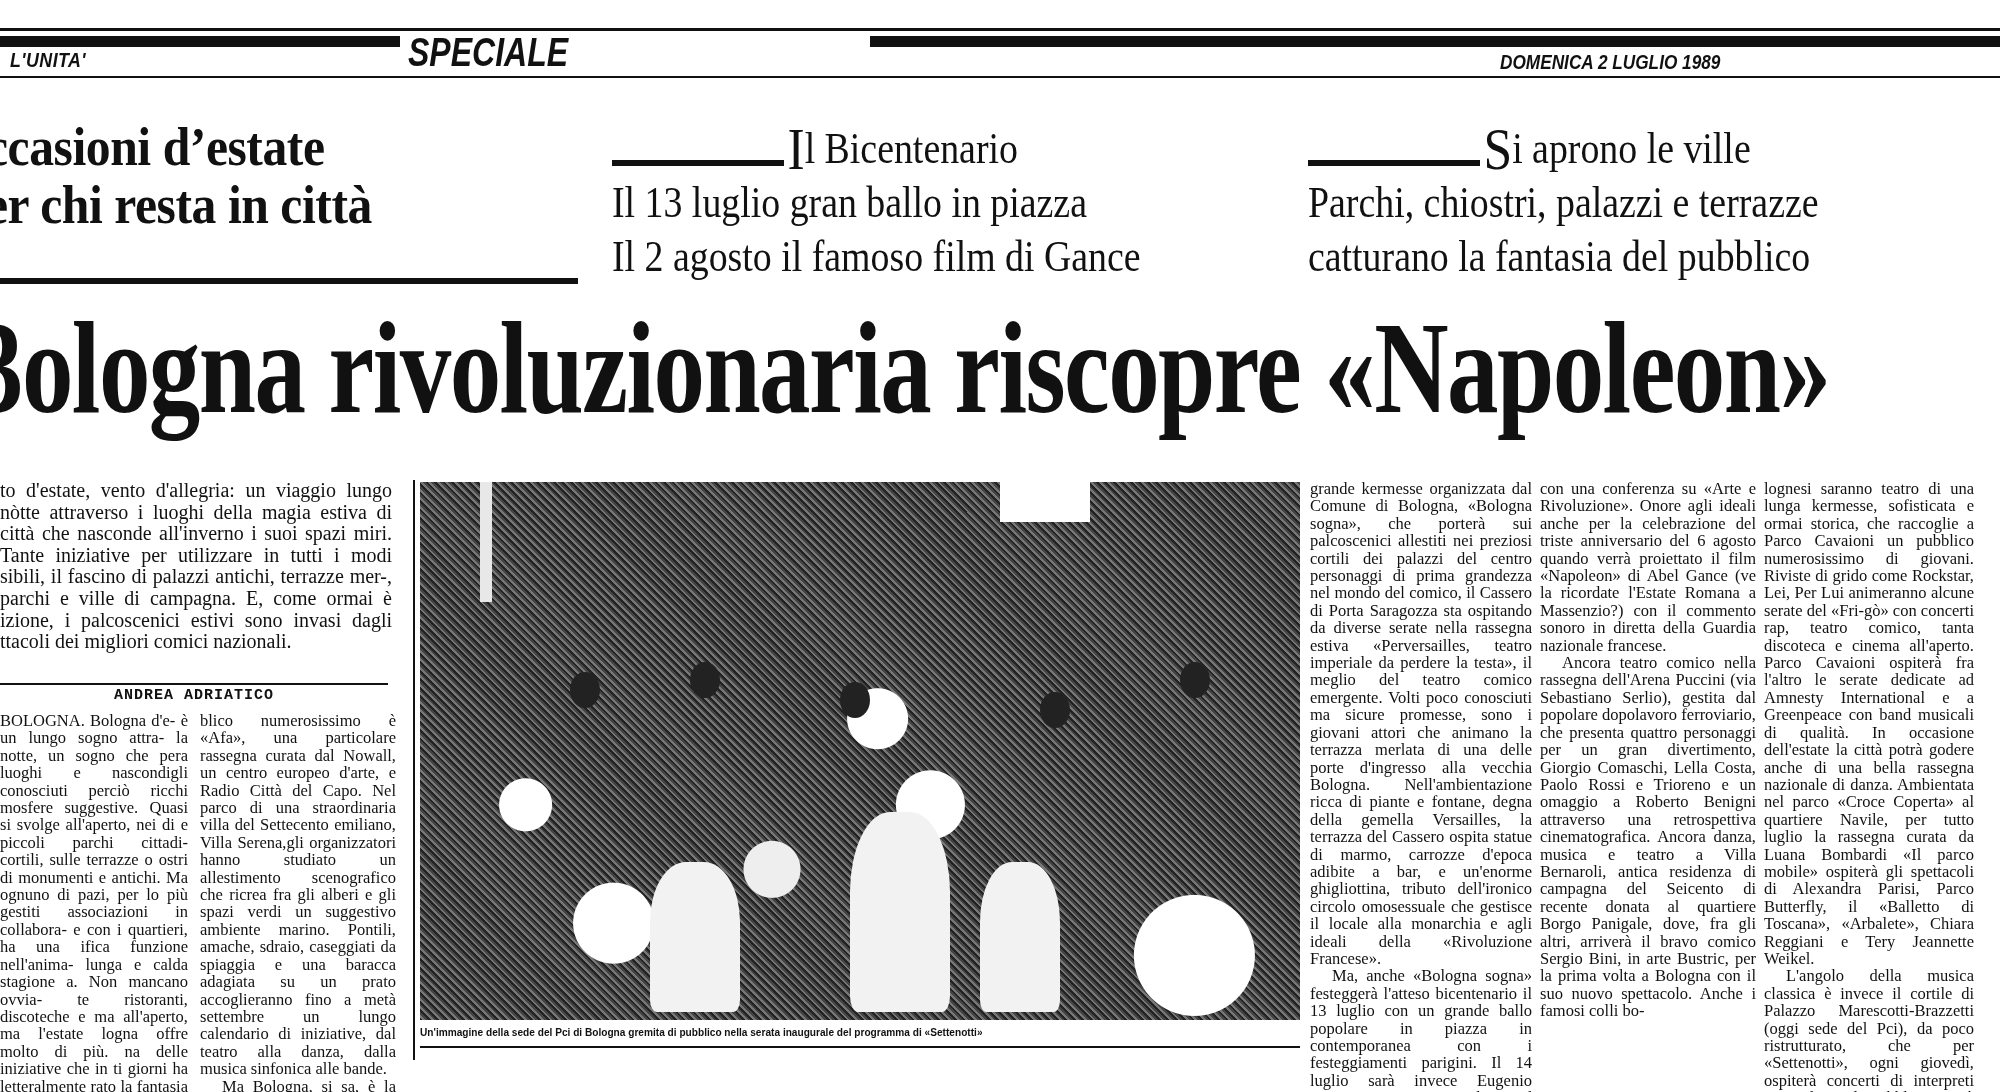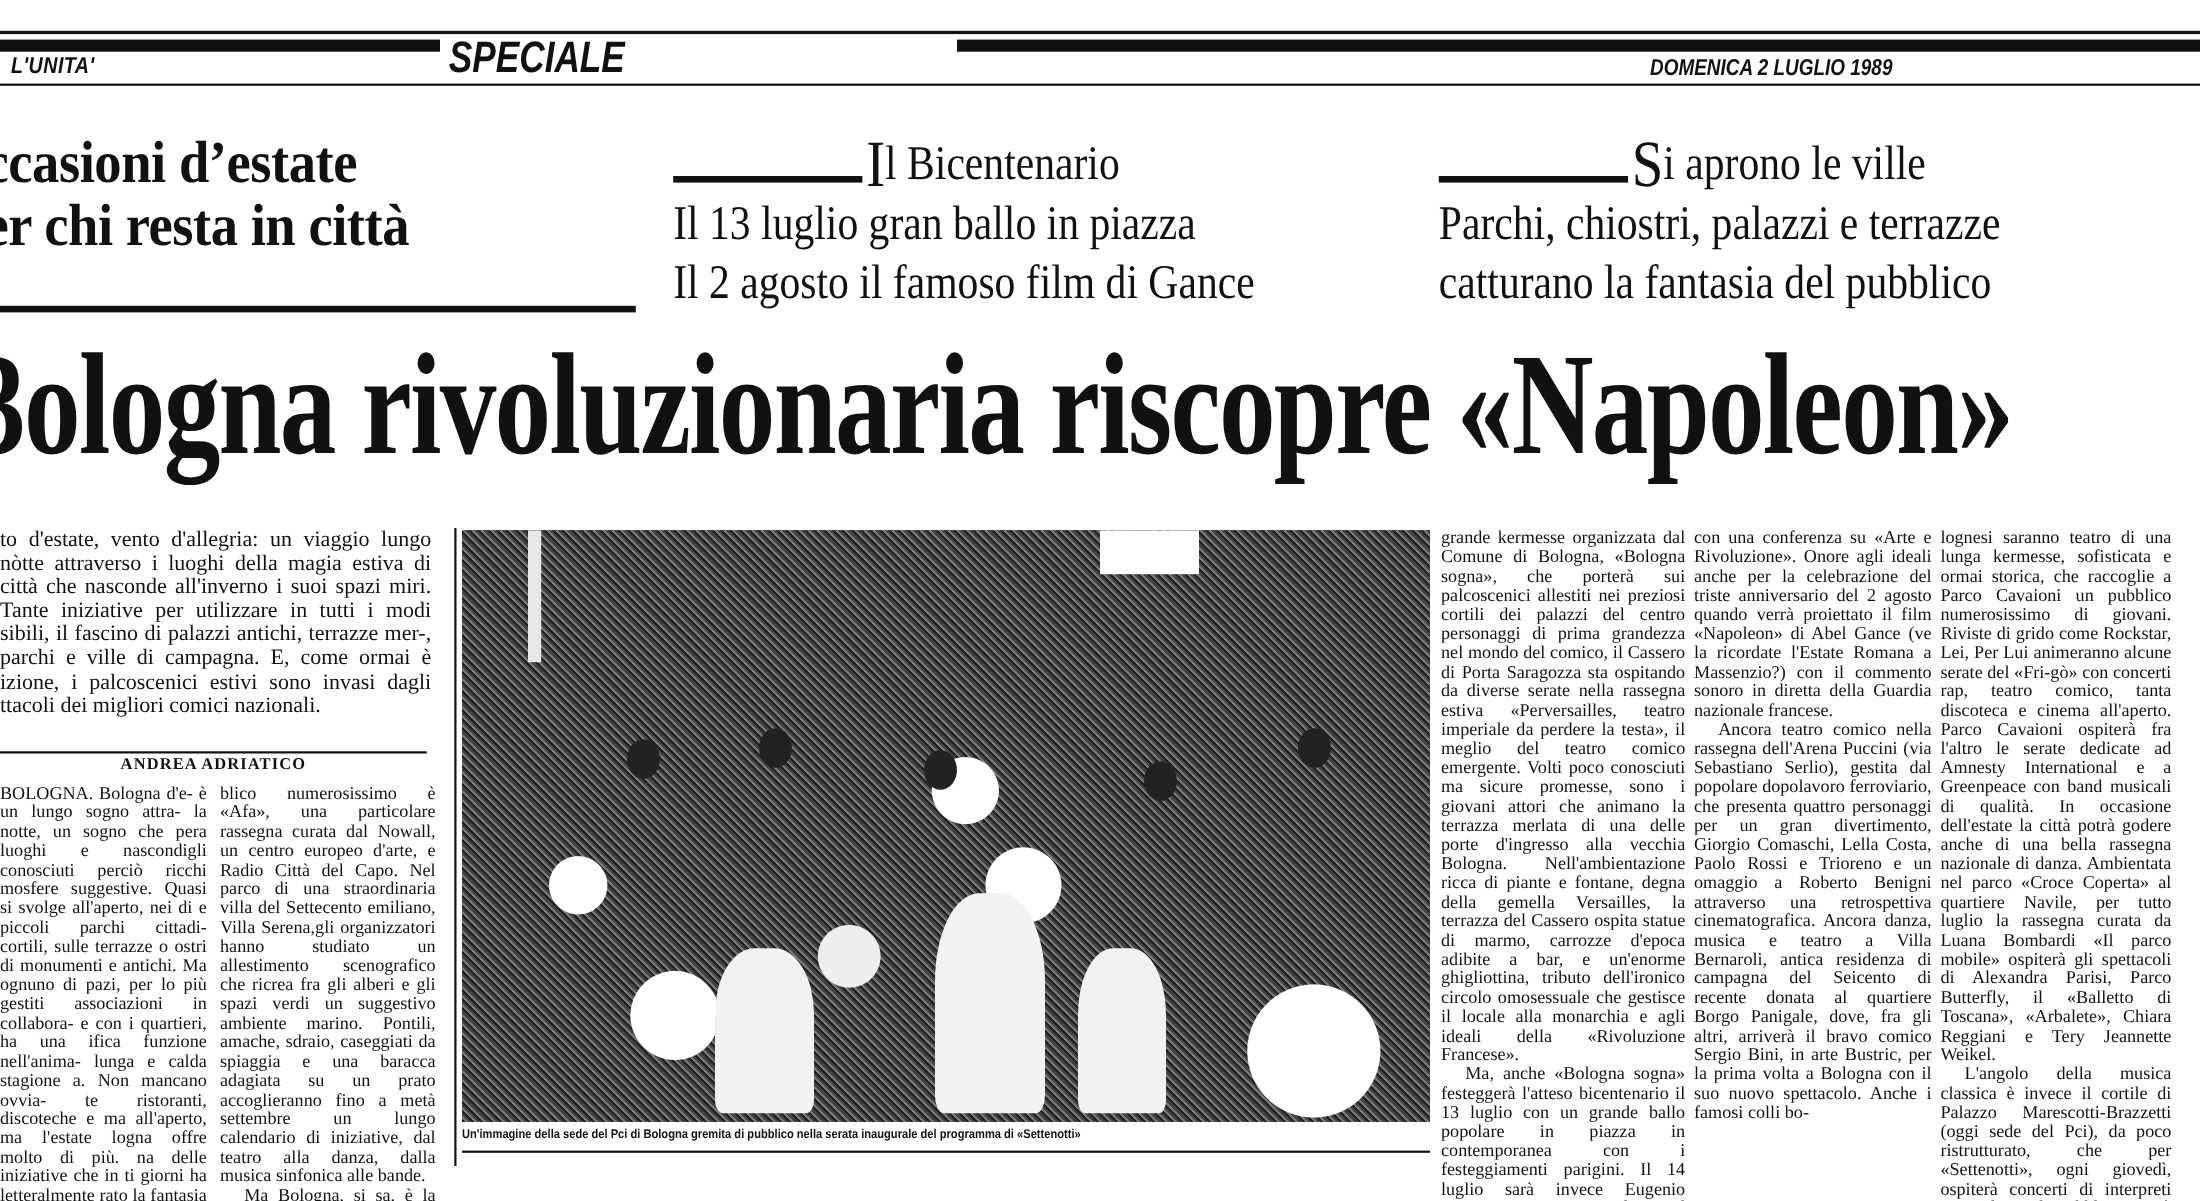--- a/index.html
+++ b/index.html
@@ -22,21 +22,21 @@
   .kicker-dash { display:inline-block; width:200px; height:6px; background:#111; margin-right:4px; margin-bottom:10px; }
   .kicker-initial { font-size:60px; line-height:54px; }
 
   
   .headline { left:-28px; top:298px; font-weight:bold; font-size:132px; line-height:140px; white-space:nowrap; letter-spacing:-2px; transform:scaleX(0.78); transform-origin:left; }
 
   
   .col { position:absolute; font-size:16.5px; line-height:17.4px; text-align:justify; hyphens:manual; }
   .lead { left:0px; top:480px; width:392px; font-size:20px; line-height:21.6px; text-align:justify; }
   .byline-rule { left:0; top:683px; width:388px; height:2px; background:#111; position:absolute; }
-  .byline { left:0; top:687px; width:388px; text-align:center; font-family:Liberation Serif, serif; font-weight:bold; font-size:15px; letter-spacing:1px; }
+  .byline { left:0; top:687px; width:388px; text-align:center; font-family:Liberation Mono, monospace; font-weight:bold; font-size:15px; letter-spacing:1px; }
   .indent { text-indent:22px; display:block; }
 
   
   .photo { left:420px; top:482px; width:880px; height:538px; overflow:hidden;
            background:
              radial-gradient(circle at 12% 60%, #fff 0 26px, transparent 27px),
              radial-gradient(circle at 52% 44%, #fff 0 30px, transparent 31px),
              radial-gradient(circle at 58% 60%, #fff 0 34px, transparent 35px),
              radial-gradient(circle at 88% 88%, #fff 0 60px, transparent 61px),
              radial-gradient(circle at 22% 82%, #fff 0 40px, transparent 41px),
@@ -117,19 +117,19 @@
   <div class="shirt" style="left:560px; top:380px; width:80px; height:150px;"></div>
 </div>
 <div class="abs caption">Un'immagine della sede del Pci di Bologna gremita di pubblico nella serata inaugurale del programma di «Settenotti»</div>
 <div class="caption-rule"></div>
 
 <div class="col" style="left:1310px; top:480px; width:222px;">
   <span>grande kermesse organizzata dal Comune di Bologna, «Bologna sogna», che porterà sui palcoscenici allestiti nei preziosi cortili dei palazzi del centro personaggi di prima grandezza nel mondo del comico, il Cassero di Porta Saragozza sta ospitando da diverse serate nella rassegna estiva «Perversailles, teatro imperiale da perdere la testa», il meglio del teatro comico emergente. Volti poco conosciuti ma sicure promesse, sono i giovani attori che animano la terrazza merlata di una delle porte d'ingresso alla vecchia Bologna. Nell'ambientazione ricca di piante e fontane, degna della gemella Versailles, la terrazza del Cassero ospita statue di marmo, carrozze d'epoca adibite a bar, e un'enorme ghigliottina, tributo dell'ironico circolo omosessuale che gestisce il locale alla monarchia e agli ideali della «Rivoluzione Francese».</span>
   <span class="indent">Ma, anche «Bologna sogna» festeggerà l'atteso bicentenario il 13 luglio con un grande ballo popolare in piazza in contemporanea con i festeggiamenti parigini. Il 14 luglio sarà invece Eugenio Riccomini, neo vicesindaco, ad onorare la «Rivoluzione Francese»</span>
 </div>
 <div class="col" style="left:1540px; top:480px; width:216px;">
-  <span>con una conferenza su «Arte e Rivoluzione». Onore agli ideali anche per la celebrazione del triste anniversario del 2 agosto quando verrà proiettato il film «Napoleon» di Abel Gance (ve la ricordate l'Estate Romana a Massenzio?) con il commento sonoro in diretta della Guardia nazionale francese.</span>
+  <span>con una conferenza su «Arte e Rivoluzione». Onore agli ideali anche per la celebrazione del triste anniversario del 6 agosto quando verrà proiettato il film «Napoleon» di Abel Gance (ve la ricordate l'Estate Romana a Massenzio?) con il commento sonoro in diretta della Guardia nazionale francese.</span>
   <span class="indent">Ancora teatro comico nella rassegna dell'Arena Puccini (via Sebastiano Serlio), gestita dal popolare dopolavoro ferroviario, che presenta quattro personaggi per un gran divertimento, Giorgio Comaschi, Lella Costa, Paolo Rossi e Trioreno e un omaggio a Roberto Benigni attraverso una retrospettiva cinematografica. Ancora danza, musica e teatro a Villa Bernaroli, antica residenza di campagna del Seicento di recente donata al quartiere Borgo Panigale, dove, fra gli altri, arriverà il bravo comico Sergio Bini, in arte Bustric, per la prima volta a Bologna con il suo nuovo spettacolo. Anche i famosi colli bo-</span>
 </div>
 <div class="col" style="left:1764px; top:480px; width:210px;">
   <span>lognesi saranno teatro di una lunga kermesse, sofisticata e ormai storica, che raccoglie a Parco Cavaioni un pubblico numerosissimo di giovani. Riviste di grido come Rockstar, Lei, Per Lui animeranno alcune serate del «Fri-gò» con concerti rap, teatro comico, tanta discoteca e cinema all'aperto. Parco Cavaioni ospiterà fra l'altro le serate dedicate ad Amnesty International e a Greenpeace con band musicali di qualità. In occasione dell'estate la città potrà godere anche di una bella rassegna nazionale di danza. Ambientata nel parco «Croce Coperta» al quartiere Navile, per tutto luglio la rassegna curata da Luana Bombardi «Il parco mobile» ospiterà gli spettacoli di Alexandra Parisi, Parco Butterfly, il «Balletto di Toscana», «Arbalete», Chiara Reggiani e Tery Jeannette Weikel.</span>
   <span class="indent">L'angolo della musica classica è invece il cortile di Palazzo Marescotti-Brazzetti (oggi sede del Pci), da poco ristrutturato, che per «Settenotti», ogni giovedì, ospiterà concerti di interpreti particolari. Il pubblico potrà inoltre ammirare in una visita guidata il salone degli affreschi e degli stucchi, l'anticamera e il salone delle udienze dell'appartamento Aldrovandi.</span>
 </div>
 
 </body></html>

